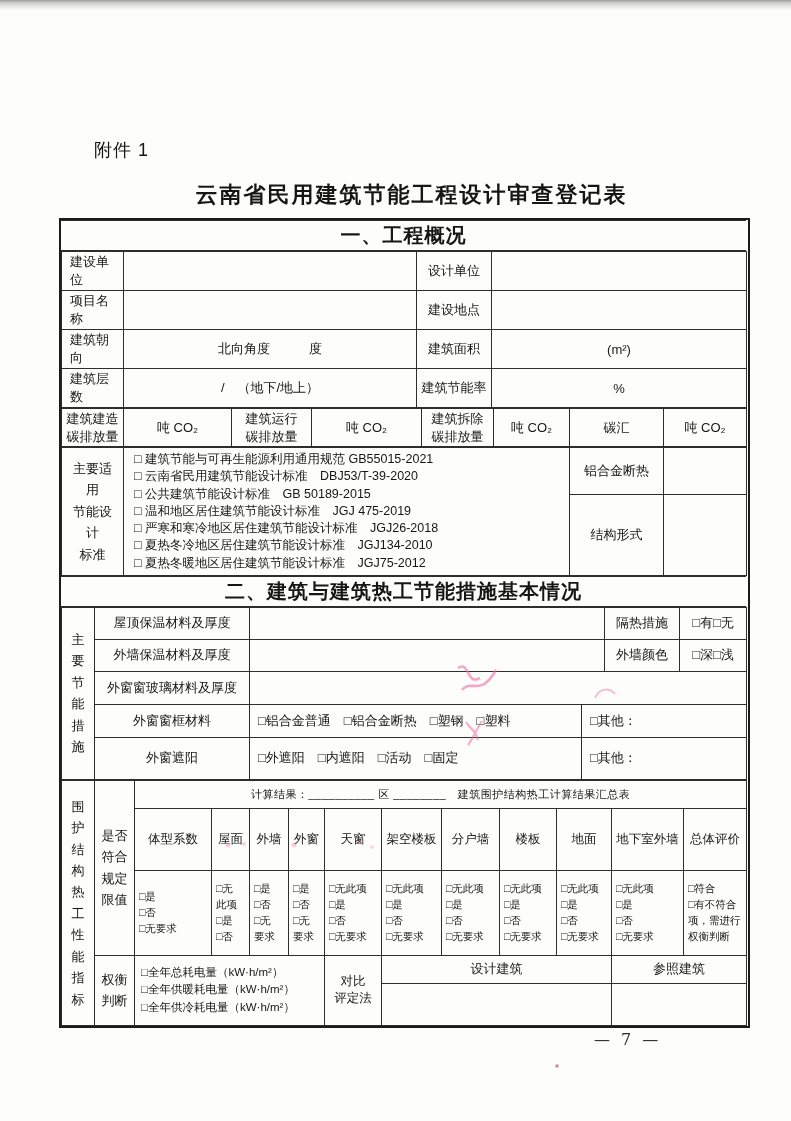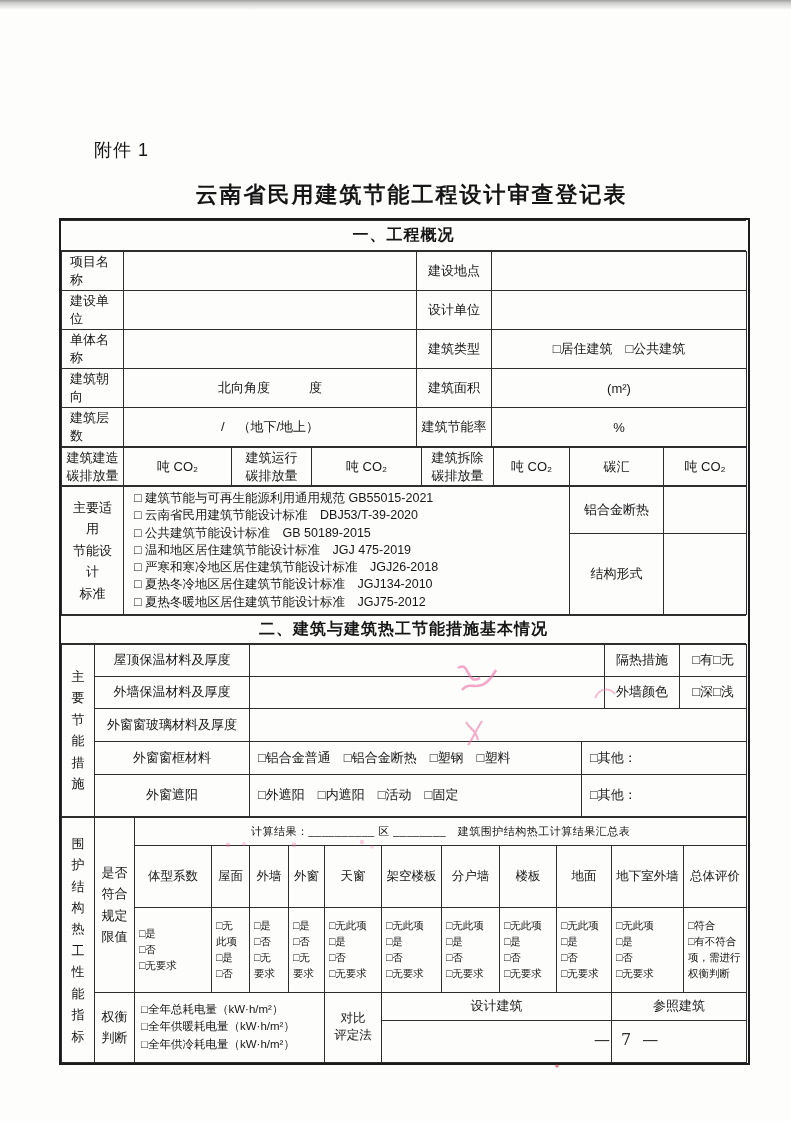--- a/index.html
+++ b/index.html
@@ -12,21 +12,21 @@
         font-size:22px;font-weight:bold;letter-spacing:2px;padding-left:16px;}
   .pagenum{position:absolute;left:594px;top:1030px;font-family:"DejaVu Serif",serif;
         font-size:16px;letter-spacing:3px;color:#2a2a2a;}
   .form{position:absolute;left:59px;top:218px;width:687px;border:2px solid #1c1c1c;background:#fdfdfc;}
   table{border-collapse:collapse;table-layout:fixed;width:685px;}
   td{border:1px solid #2e2e2e;padding:1px 4px;vertical-align:middle;font-size:13px;
      text-align:center;overflow:hidden;}
   .lab{text-align:left;padding-left:8px;}
   .pre{white-space:pre-line;line-height:1.35;}
   .vside{white-space:pre-line;text-align:center;line-height:1.65;font-size:13px;padding:0 6px;}
-  .sechead{font-weight:bold;font-size:16px;letter-spacing:1px;border-left:none;border-right:none;}
+  .sechead{font-weight:bold;font-size:20px;letter-spacing:1px;border-left:none;border-right:none;}
   .stditems{text-align:left;padding:3px 6px 3px 10px;}
   .stditems div{font-size:12.5px;line-height:1.38;}
   .hdcell{font-size:12.5px;padding:17px 1px;}
   .optcell{font-size:10.5px;text-align:left;padding:2px 2px 2px 4px;line-height:1.5;white-space:pre-line;}
   .kwcell{font-size:11.5px;text-align:left;padding-left:6px;line-height:1.55;white-space:pre-line;}
   .calc{font-size:11px;letter-spacing:.5px;}
   .method{font-size:12.5px;white-space:pre-line;line-height:1.4;}
   .ink{position:absolute;pointer-events:none;}
 </style>
 </head>
@@ -53,36 +53,30 @@
 
     <table>
       <colgroup>
           <col style="width:62px">
           <col style="width:293px">
           <col style="width:75px">
           <col style="width:255px">
         </colgroup>
       <tbody>
           <tr style="height:31px">
+        <td class="lab">建设单位</td>
+        <td></td>
+        <td>设计单位</td>
+        <td></td>
+      </tr>
+      <tr style="height:31px">
         <td class="lab">项目名称</td>
         <td></td>
         <td>建设地点</td>
         <td></td>
-      </tr>
-      <tr style="height:31px">
-        <td class="lab">建设单位</td>
-        <td></td>
-        <td>设计单位</td>
-        <td></td>
-      </tr>
-      <tr style="height:31px">
-        <td class="lab">单体名称</td>
-        <td></td>
-        <td>建筑类型</td>
-        <td>□居住建筑　□公共建筑</td>
       </tr>
       <tr style="height:31px">
         <td class="lab">建筑朝向</td>
         <td>北向角度　　　度</td>
         <td>建筑面积</td>
         <td>(m²)</td>
       </tr>
       <tr style="height:28px">
         <td class="lab">建筑层数</td>
         <td>/　（地下/地上）</td>

